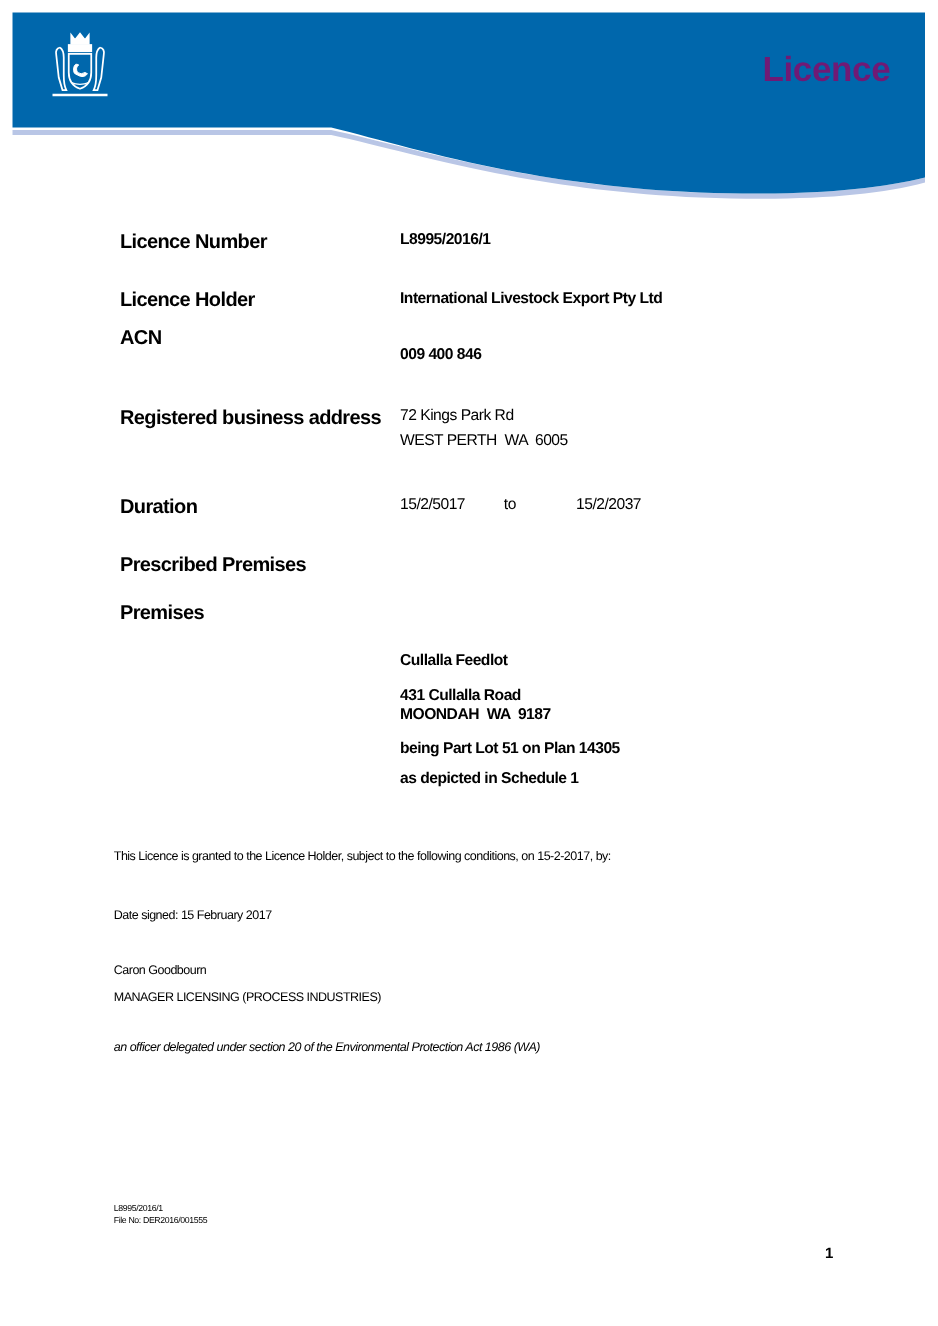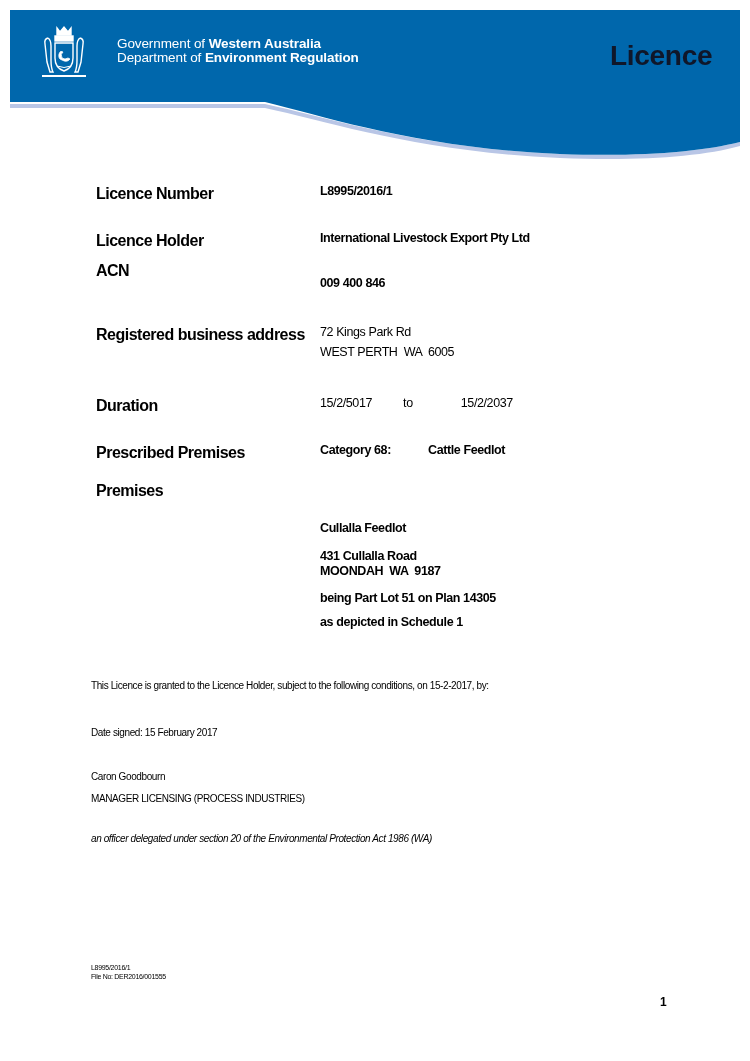--- a/index.html
+++ b/index.html
@@ -2,21 +2,21 @@
 <html><head>
 <meta charset="utf-8">
 <style>
   html, body { margin: 0; padding: 0; background: #ffffff; }
   body { width: 750px; height: 1061px; position: relative; overflow: hidden;
          font-family: "Liberation Sans", sans-serif; color: #000; }
   .banner { position: absolute; left: 0; top: 0; width: 750px; height: 170px; }
   .crest { position: absolute; left: 40px; top: 24px; width: 48px; height: 56px; }
   .gov-text { position: absolute; left: 117px; top: 37px; color: #fff; font-size: 13.5px; line-height: 14px; letter-spacing: -0.1px; }
   .gov-text b { font-weight: bold; }
-  .licence-title { position: absolute; left: 610px; top: 40px; color: #0f172a; font-size: 28px; font-weight: bold; letter-spacing: -0.3px; }
+  .licence-title { position: absolute; left: 610px; top: 40px; color: #701a75; font-size: 28px; font-weight: bold; letter-spacing: -0.3px; }
   .lbl { position: absolute; left: 96px; font-size: 16px; font-weight: bold; letter-spacing: -0.5px; }
   .val { position: absolute; left: 320px; font-size: 12.5px; letter-spacing: -0.4px; line-height: 20px; }
   .val.b { font-weight: bold; }
   .cat-row span { display: inline-block; }
   .cat-code { width: 108px; }
 
   .para { position: absolute; left: 91px; font-size: 10px; letter-spacing: -0.4px; }
   .para.i { font-style: italic; }
   .footer { position: absolute; left: 91px; top: 963px; font-size: 7px; line-height: 9px; letter-spacing: -0.3px; }
   .page-num { position: absolute; left: 660px; top: 995px; font-size: 12px; font-weight: bold; }
@@ -36,24 +36,20 @@
       <rect x="15" y="12" width="18" height="5" fill="#ffffff"></rect>
       <path d="M15 19 L33 19 L33 34 Q33 44 24 47 Q15 44 15 34 Z"></path>
       <path d="M22 36 q-4 -1 -3 -6 q1 -4 4 -2 q-3 2 -1 6 q3 2 6 0 l2 1 q-3 4 -8 1" fill="#ffffff" stroke-width="0.8"></path>
       <path d="M17 42 q7 3 14 0" stroke-width="1"></path>
       <path d="M8 14 q3 2 3 8 l0 14 q0 8 2 12 l-3 0 l-3 -10 l-2 -18 q-1 -5 3 -6"></path>
       <path d="M40 14 q-3 2 -3 8 l0 14 q0 8 -2 12 l3 0 l3 -10 l2 -18 q1 -5 -3 -6"></path>
       <path d="M2 52 L46 52" stroke-width="2"></path>
     </g>
   </svg>
 
-  <div class="gov-text">
-    <div><span>Government of </span><b>Western Australia</b></div>
-    <div><span>Department of </span><b>Environment Regulation</b></div>
-  </div>
   <div class="licence-title">Licence</div>
 </div>
 
 <div class="lbl" style="top:185px">Licence Number</div>
 <div class="val b" style="top:181px">L8995/2016/1</div>
 
 <div class="lbl" style="top:232px">Licence Holder</div>
 <div class="val b" style="top:228px">International Livestock Export Pty Ltd</div>
 
 <div class="lbl" style="top:262px">ACN</div>
@@ -67,23 +63,20 @@
 
 <div class="lbl" style="top:397px">Duration</div>
 <div class="val" style="top:393px">
   <span>15/2/5017</span>
   <span style="margin-left:28px">to</span>
   <span style="margin-left:45px">15/2/2037</span>
 </div>
 
 <div class="lbl" style="top:444px">Prescribed Premises</div>
 <div class="val b" style="top:440px">
-  <div class="cat-row">
-    <span class="cat-code">Category 68:</span><span>Cattle Feedlot</span>
-  </div>
 </div>
 
 <div class="lbl" style="top:482px">Premises</div>
 <div class="val b" style="top:518px">Cullalla Feedlot</div>
 <div class="val b" style="top:549px; line-height:15px">
   <div>431 Cullalla Road</div>
   <div style="white-space:pre">MOONDAH  WA  9187</div>
 </div>
 <div class="val b" style="top:588px">being Part Lot 51 on Plan 14305</div>
 <div class="val b" style="top:612px">as depicted in Schedule 1</div>

